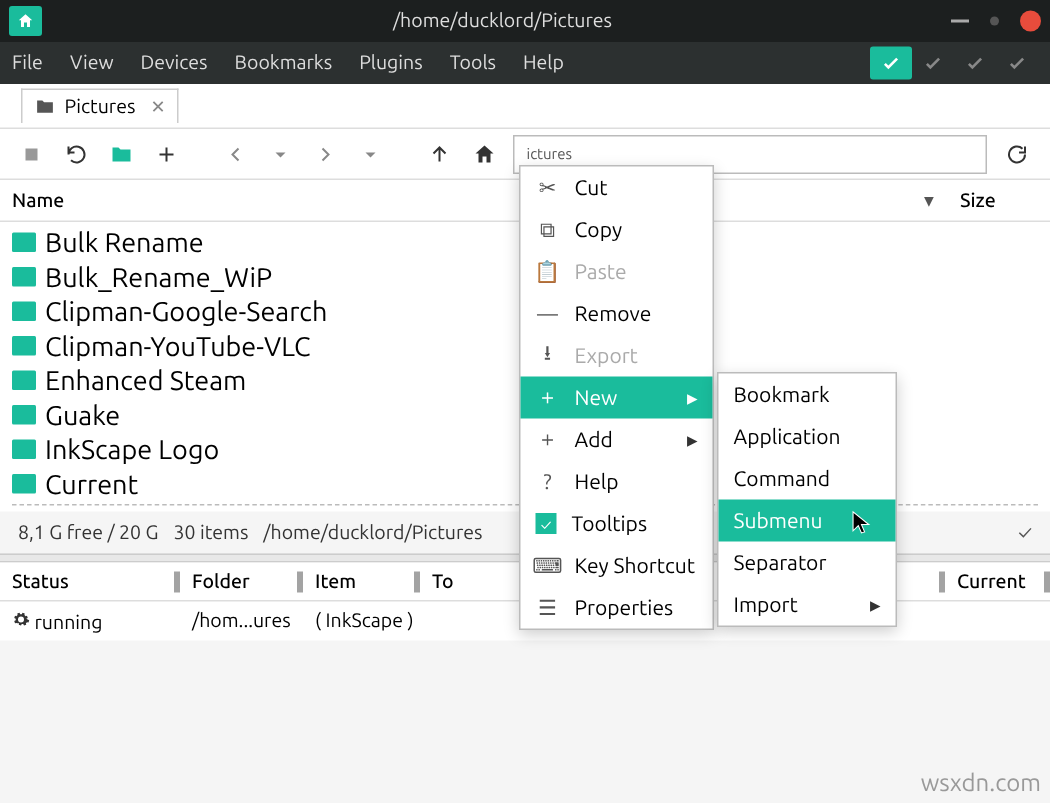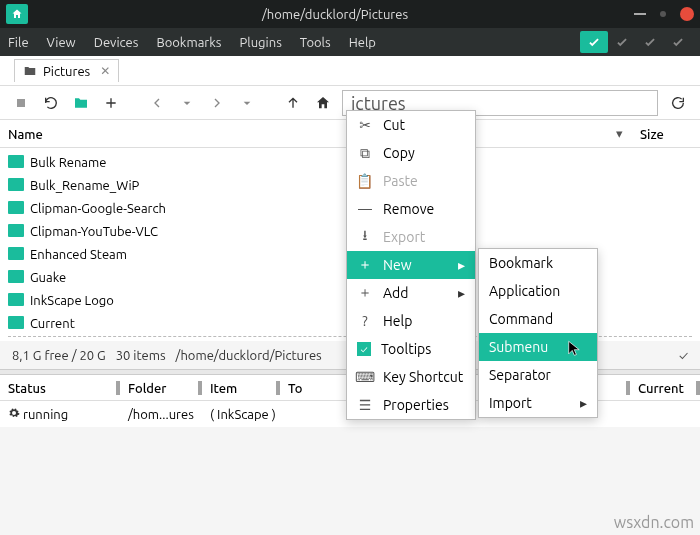--- a/index.html
+++ b/index.html
@@ -28,32 +28,32 @@
   .tabbar { background: #fff; height: 30px; display: flex; align-items: center; border-bottom: 1px solid #ddd; padding-left: 14px; font-size: 13px; }
   .tab { display: flex; align-items: center; gap: 6px; padding: 4px 8px; border: 1px solid #ccc; border-bottom: none; background: #fff; }
   .tab svg { width: 14px; height: 14px; fill: #555; }
   .tab .x { color: #888; margin-left: 4px; font-size: 12px; }
   
   
   .toolbar { background: #fff; height: 34px; display: flex; align-items: center; gap: 8px; padding: 0 10px; border-bottom: 1px solid #ddd; }
   .toolbar .tbtn { width: 22px; height: 22px; display: flex; align-items: center; justify-content: center; color: #555; cursor: pointer; }
   .toolbar .tbtn svg { width: 16px; height: 16px; }
   .toolbar .sep { width: 8px; }
-  .toolbar .path-input { flex: 1; height: 26px; border: 1px solid #bbb; padding: 0 8px; font-size: 18px; color: #555; }
+  .toolbar .path-input { flex: 1; height: 26px; border: 1px solid #bbb; padding: 0 8px; font-size: 10px; color: #555; }
   .toolbar .refresh { width: 24px; }
   
   
   .colhead { background: #fff; height: 28px; display: flex; align-items: center; border-bottom: 1px solid #ddd; font-size: 13px; font-weight: 500; }
   .colhead .chname { flex: 1; padding-left: 8px; }
   .colhead .chsort { width: 24px; color: #555; }
   .colhead .chsize { width: 60px; }
   
   
   .filelist { background: #fff; padding: 2px 0; }
-  .fileitem { display: flex; align-items: center; height: 23px; padding-left: 8px; font-size: 13px; gap: 6px; }
+  .fileitem { display: flex; align-items: center; height: 23px; padding-left: 8px; font-size: 18px; gap: 6px; }
   .fileitem .fld { width: 16px; height: 13px; background: #1abc9c; border-radius: 1px; display: inline-block; }
   .filelist-dashed { border-top: 1px dashed #bbb; margin: 2px 8px; }
   
   
   .statusline { height: 28px; display: flex; align-items: center; padding: 0 12px; font-size: 13px; gap: 10px; color: #333; }
   .statusline .spacer { flex: 1; }
   .statusline .check { color: #555; }
   
   .divider-h { height: 6px; background: #e8e8e8; border-top: 1px solid #ccc; border-bottom: 1px solid #ccc; }
   

